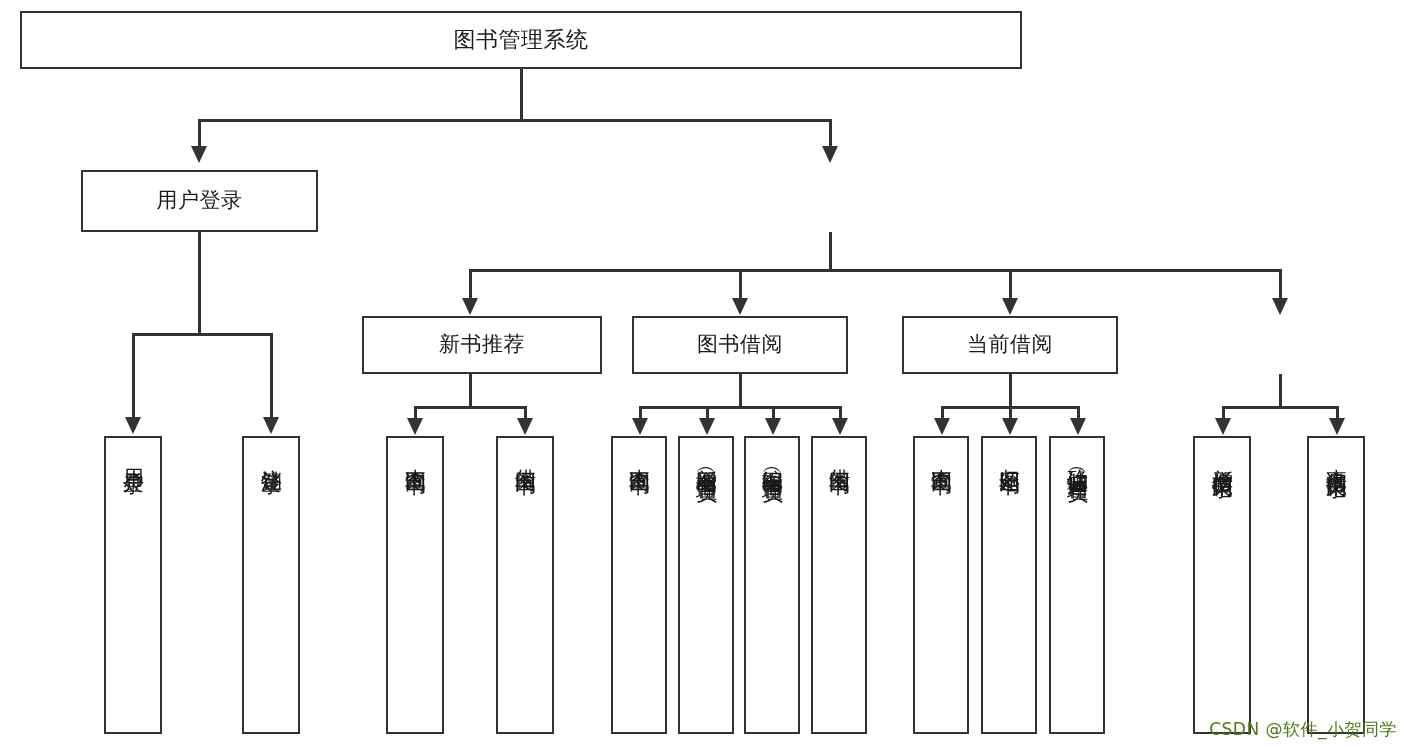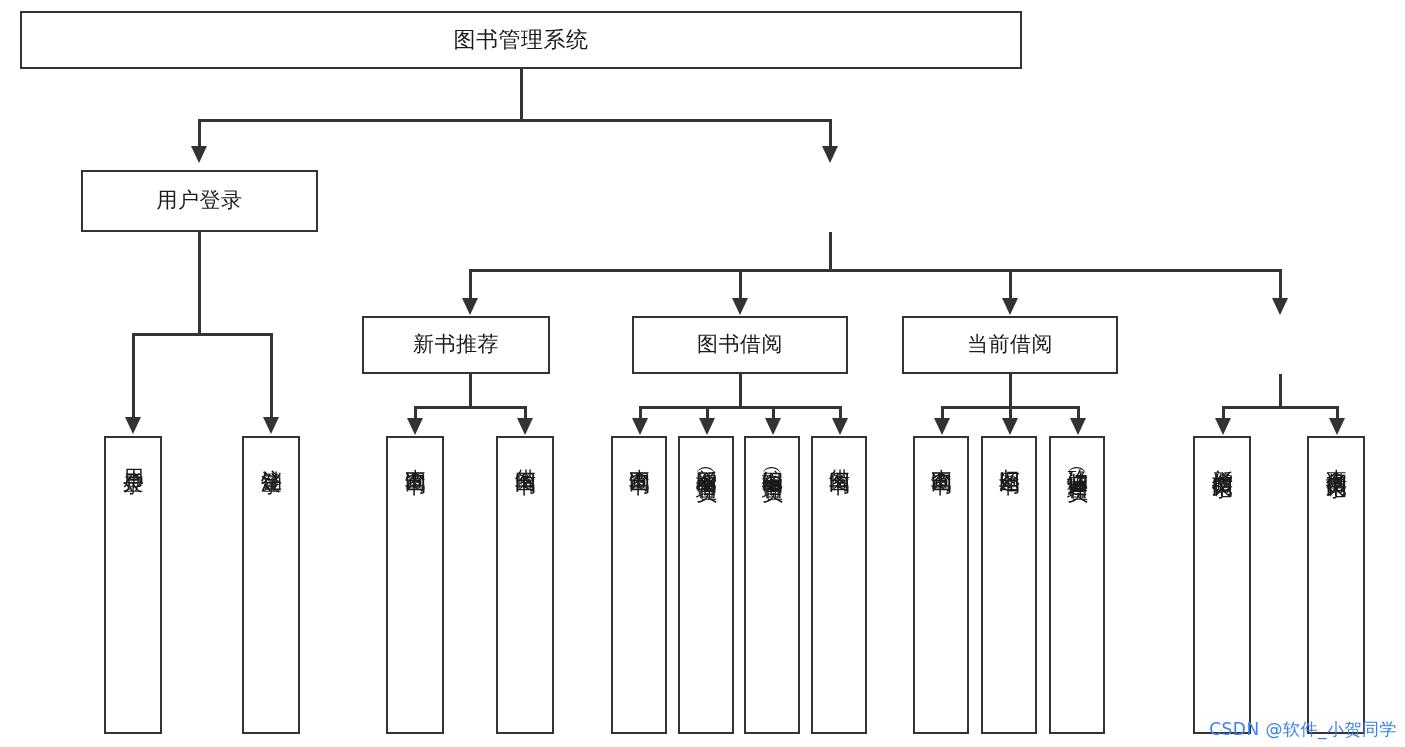--- a/index.html
+++ b/index.html
@@ -68,21 +68,21 @@
     height: 0;
     border-left: 8px solid transparent;
     border-right: 8px solid transparent;
     border-top: 17px solid #333333;
   }
   .watermark {
     position: absolute;
     right: 8px;
     bottom: 6px;
     font-size: 17px;
-    color: #3b82f6;
+    color: #4d7c0f;
     white-space: nowrap;
     letter-spacing: 0.5px;
   }
 </style>
 </head>
 <body>
 
 <div id="canvas">
 
   <div class="node horiz root" style="left:20px; top:11px; width:1002px; height:58px;">
@@ -115,21 +115,21 @@
 
   <div class="connector v" style="left:469px; top:269px; width:2.5px; height:31px;"></div>
   <div class="arrow" style="left:462px; top:298px;"></div>
   <div class="connector v" style="left:739px; top:269px; width:2.5px; height:31px;"></div>
   <div class="arrow" style="left:732px; top:298px;"></div>
   <div class="connector v" style="left:1009px; top:269px; width:2.5px; height:31px;"></div>
   <div class="arrow" style="left:1002px; top:298px;"></div>
   <div class="connector v" style="left:1279px; top:269px; width:2.5px; height:31px;"></div>
   <div class="arrow" style="left:1272px; top:298px;"></div>
 
-  <div class="node horiz" style="left:362px; top:316px; width:188px; height:58px;">
+  <div class="node horiz" style="left:362px; top:316px; width:240px; height:58px;">
     <span class="node-label">新书推荐</span>
   </div>
   <div class="node horiz" style="left:902px; top:316px; width:216px; height:58px;">
     <span class="node-label">当前借阅</span>
   </div>
   <div class="node horiz" style="left:632px; top:316px; width:216px; height:58px;">
     <span class="node-label">图书借阅</span>
   </div>
 
   <div class="connector v" style="left:469px; top:374px; width:2.5px; height:34px;"></div>

